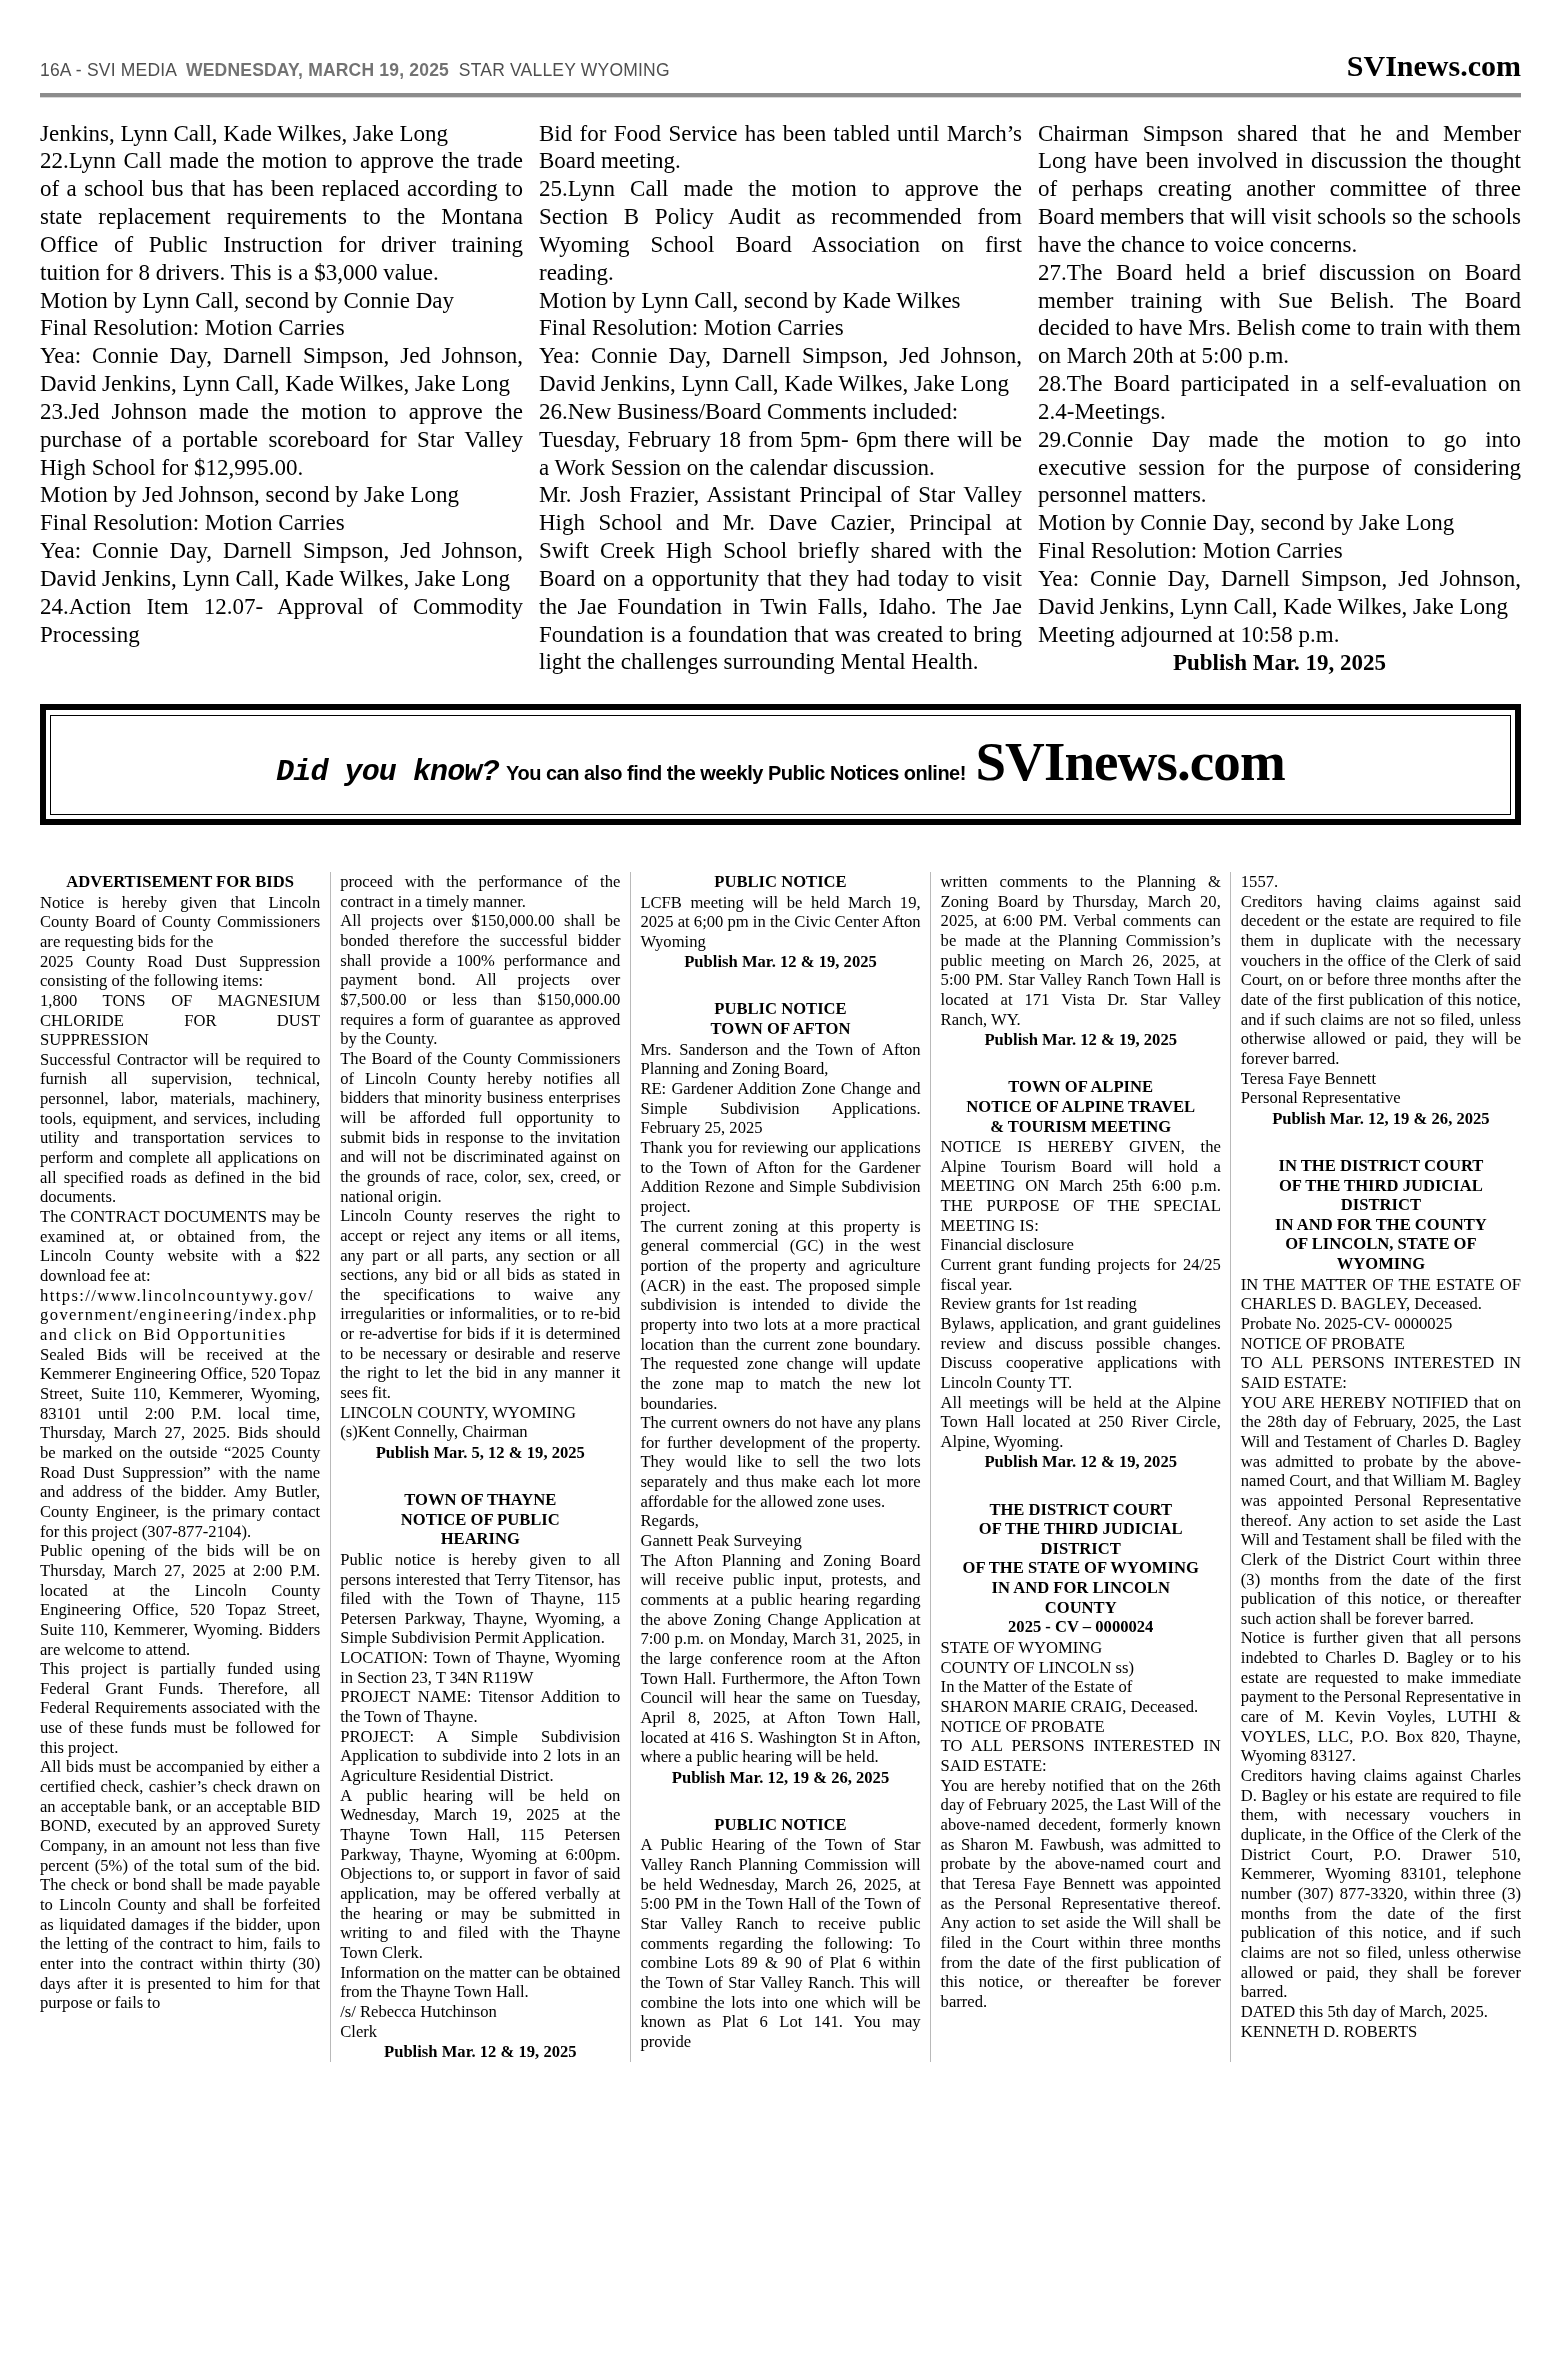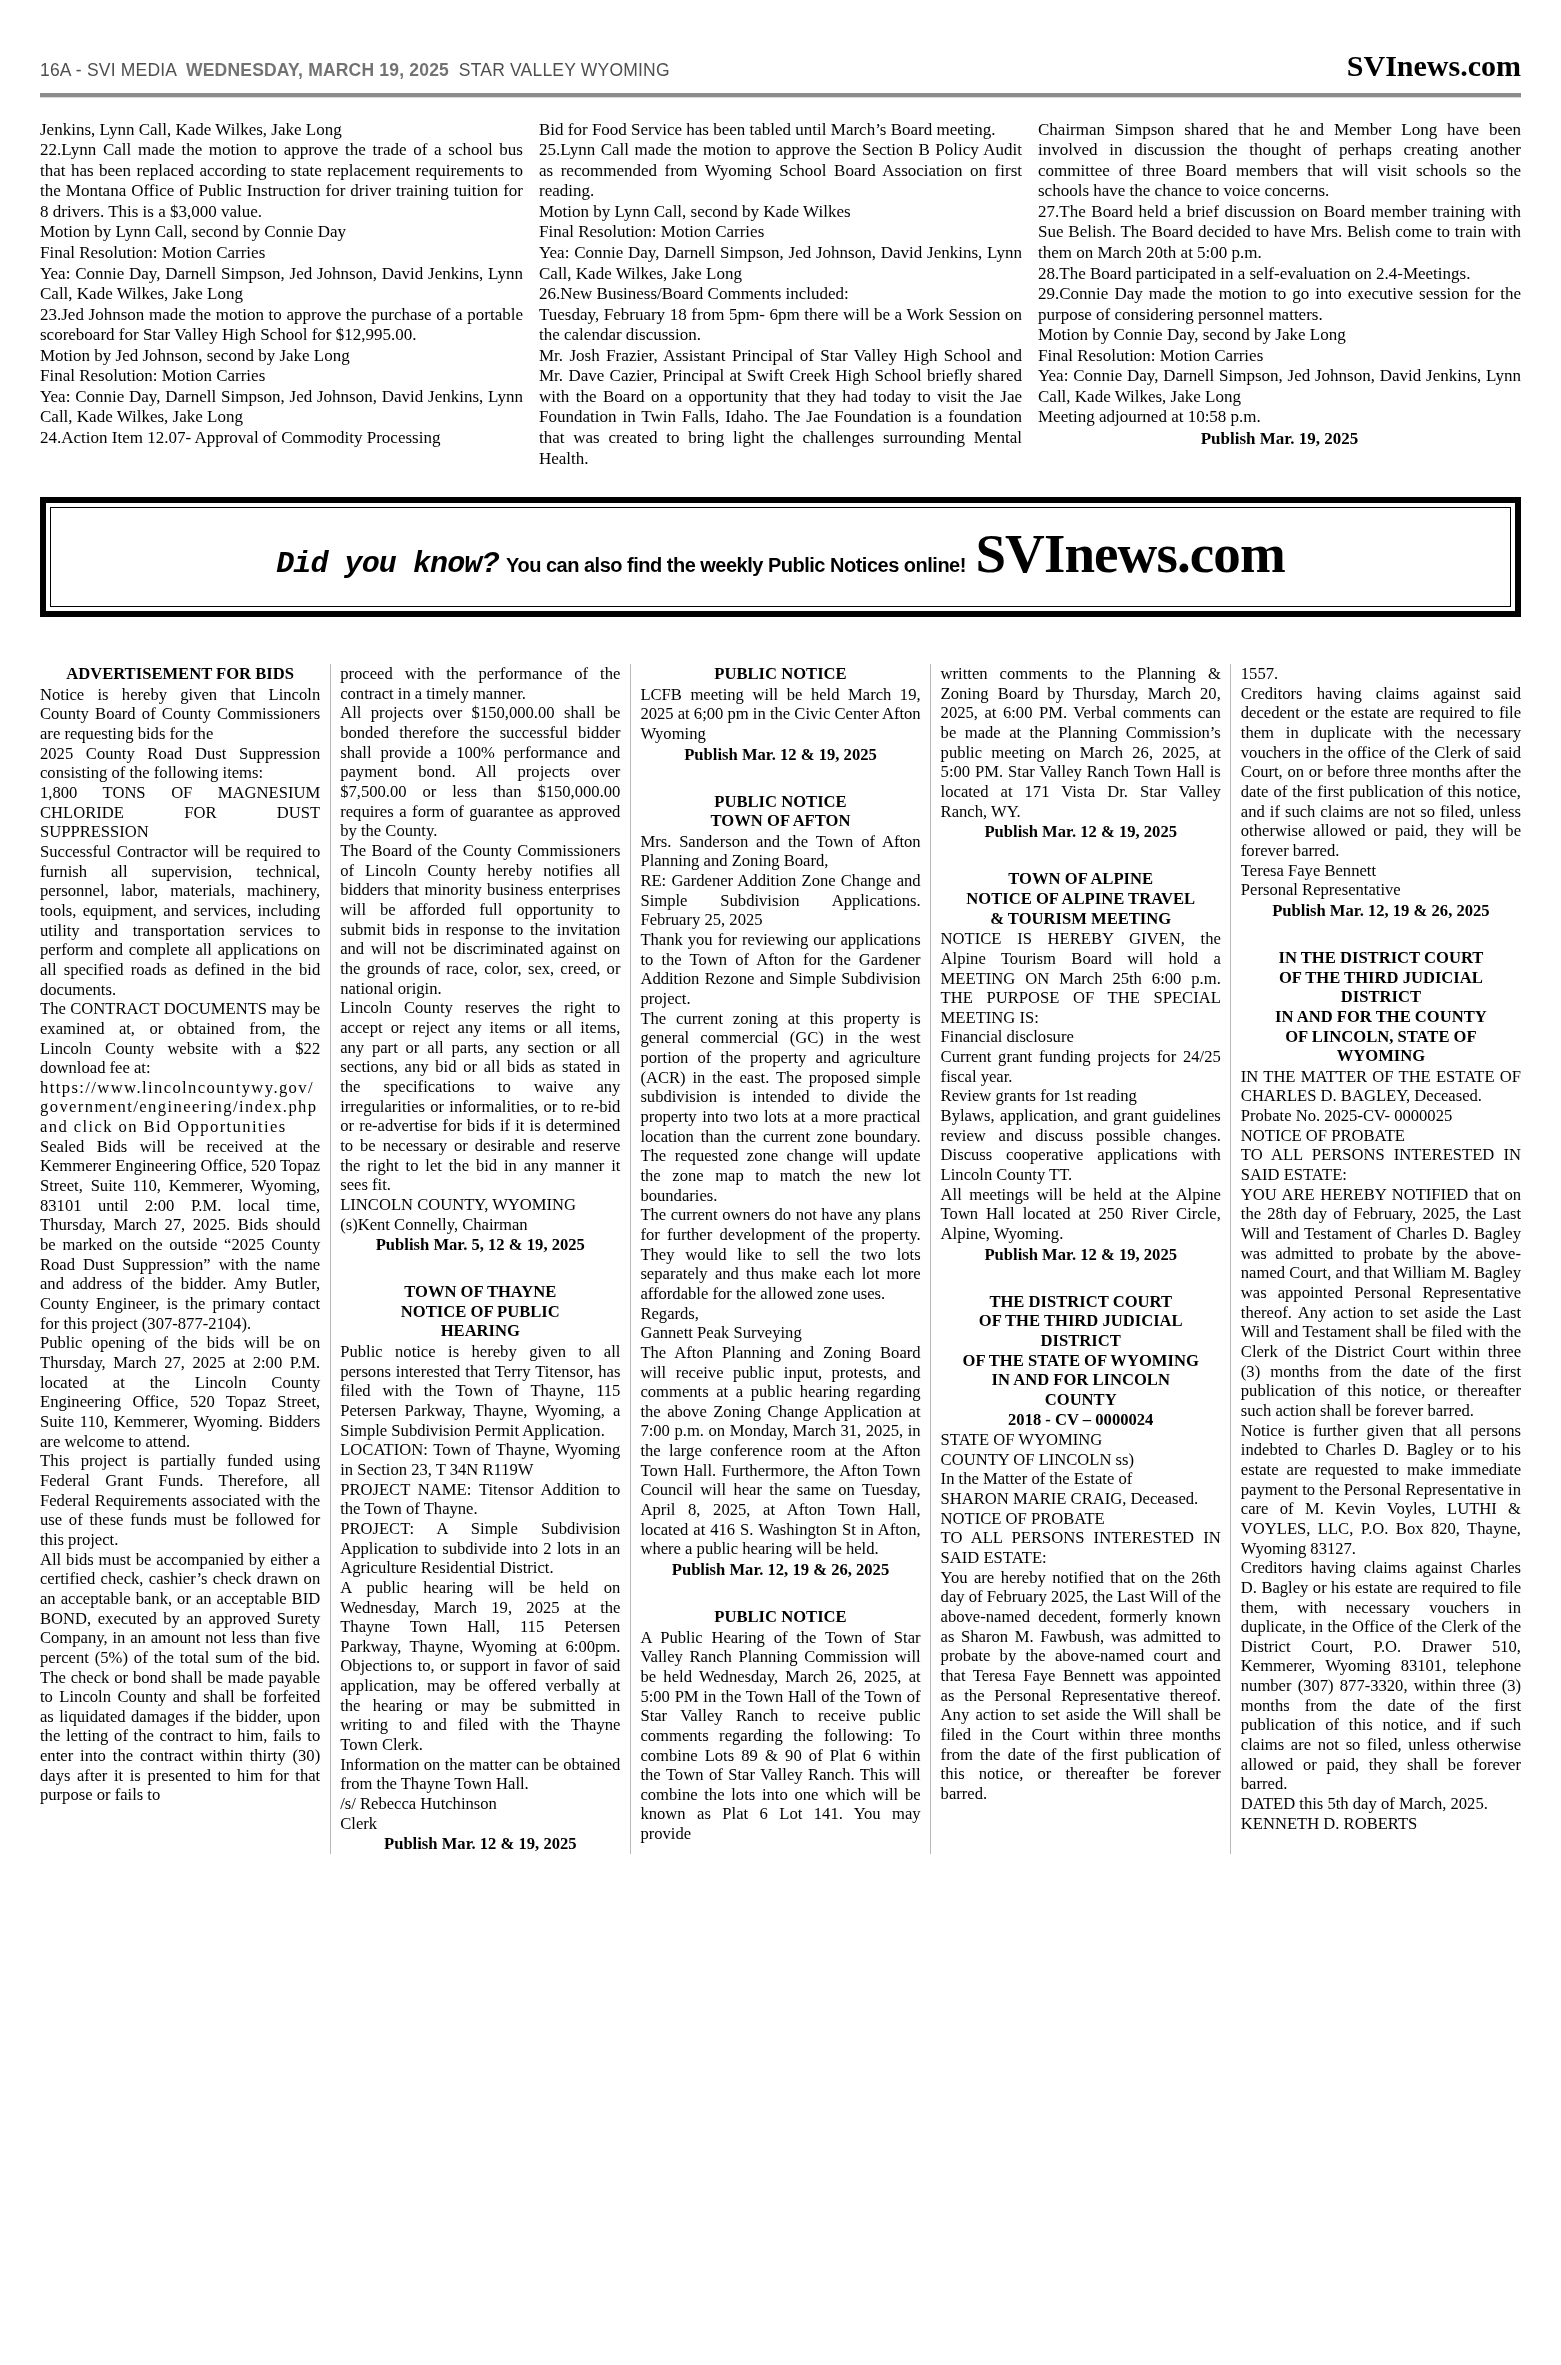--- a/index.html
+++ b/index.html
@@ -9,21 +9,21 @@
   }
   .page{padding:0 40px;}
   
   .masthead{display:flex;justify-content:space-between;align-items:flex-end;padding-top:51px;}
   .mast-left{font-family:"Liberation Sans", sans-serif;font-size:17.5px;color:#4f4f4f;letter-spacing:0.2px;white-space:nowrap;}
   .mast-left .mast-date{font-weight:bold;color:#737373;margin:0 4.7px;}
   .mast-right{font-family:"Liberation Serif", serif;font-weight:bold;font-size:30px;line-height:1;}
   .mast-rule{margin-top:12.3px;height:3.3px;background:#8c8c8c;border-bottom:1.9px solid #d8d8d8;}
   
   .top-cols{display:flex;gap:16px;margin-top:22px;}
-  .top-col{flex:1 1 0;font-size:17px;line-height:1.21;}
+  .top-col{flex:1 1 0;font-size:23px;line-height:1.21;}
   .top-col .blk-para{ text-align:justify;}
   .top-col .blk-publish{text-align:center;}
   
   .banner{margin-top:27.4px;border:6.2px solid #000;padding:4.3px;}
   .banner-inner{border:1.9px solid #000;display:flex;align-items:baseline;justify-content:center;white-space:nowrap;padding:14px 4.7px 21px;}
   .banner-lead{font-family:Liberation Mono, monospace;font-style:italic;font-weight:bold;font-size:30px;letter-spacing:-0.9px;}
   .banner-mid{font-family:"Liberation Sans", sans-serif;font-weight:bold;font-size:20px;margin-left:7.6px;letter-spacing:-0.5px;}
   .banner-site{font-family:"Liberation Serif", serif;font-weight:bold;font-size:55px;margin-left:9.5px;letter-spacing:-0.9px;}
   
   .notices{display:flex;margin-top:23px;align-items:stretch;}
@@ -165,21 +165,21 @@
         <p class="blk blk-para">Review grants for 1st reading</p>
         <p class="blk blk-para">Bylaws, application, and grant guidelines review and discuss possible changes. Discuss cooperative applications with Lincoln County TT.</p>
         <p class="blk blk-para">All meetings will be held at the Alpine Town Hall located at 250 River Circle, Alpine, Wyoming.</p>
         <p class="blk blk-publish">Publish Mar. 12 &amp; 19, 2025</p>
         <h3 class="blk blk-heading">THE DISTRICT COURT
 OF THE THIRD JUDICIAL
 DISTRICT
 OF THE STATE OF WYOMING
 IN AND FOR LINCOLN
 COUNTY
-2018 - CV – 0000024</h3>
+2025 - CV – 0000024</h3>
         <p class="blk blk-para">STATE OF WYOMING</p>
         <p class="blk blk-para">COUNTY OF LINCOLN ss)</p>
         <p class="blk blk-para">In the Matter of the Estate of</p>
         <p class="blk blk-para">SHARON MARIE CRAIG, Deceased.</p>
         <p class="blk blk-para">NOTICE OF PROBATE</p>
         <p class="blk blk-para">TO ALL PERSONS INTERESTED IN SAID ESTATE:</p>
         <p class="blk blk-para">You are hereby notified that on the 26th day of February 2025, the Last Will of the above-named decedent, formerly known as Sharon M. Fawbush, was admitted to probate by the above-named court and that Teresa Faye Bennett was appointed as the Personal Representative thereof. Any action to set aside the Will shall be filed in the Court within three months from the date of the first publication of this notice, or thereafter be forever barred.</p>
       </div>
     <div class="col-notices">
         <p class="blk blk-para">1557.</p>

